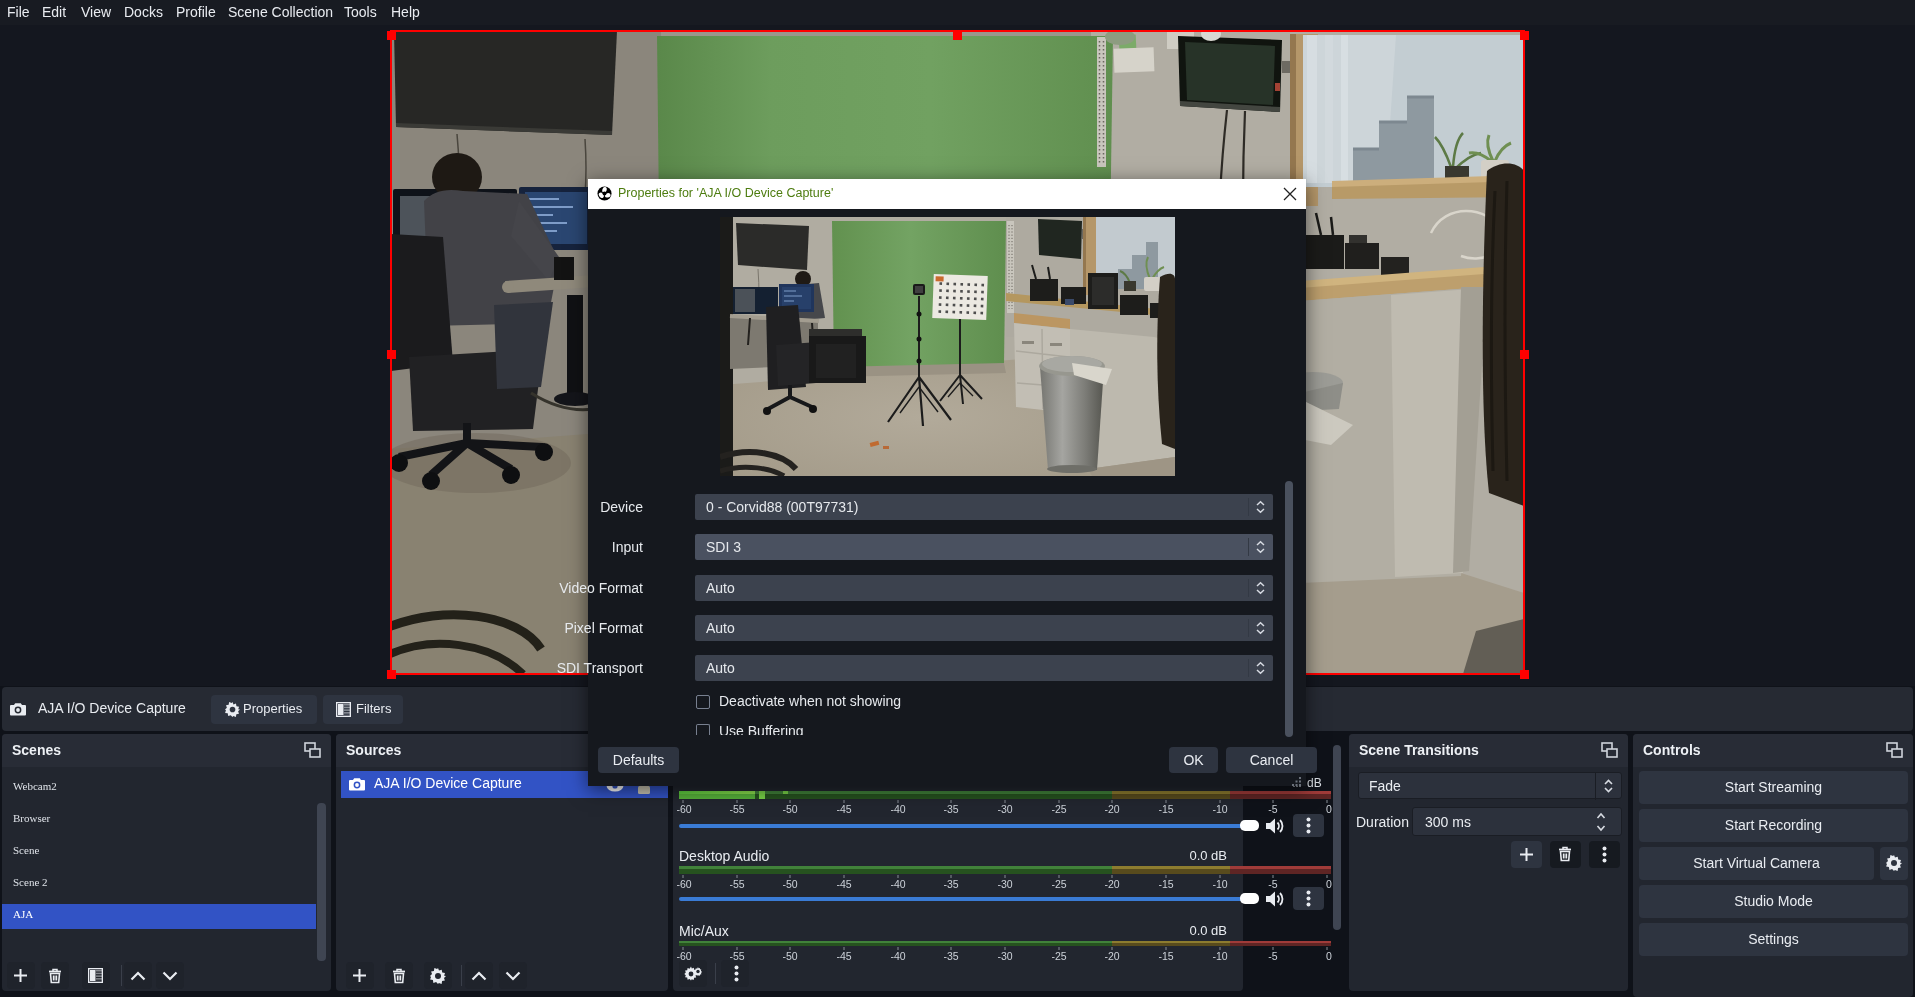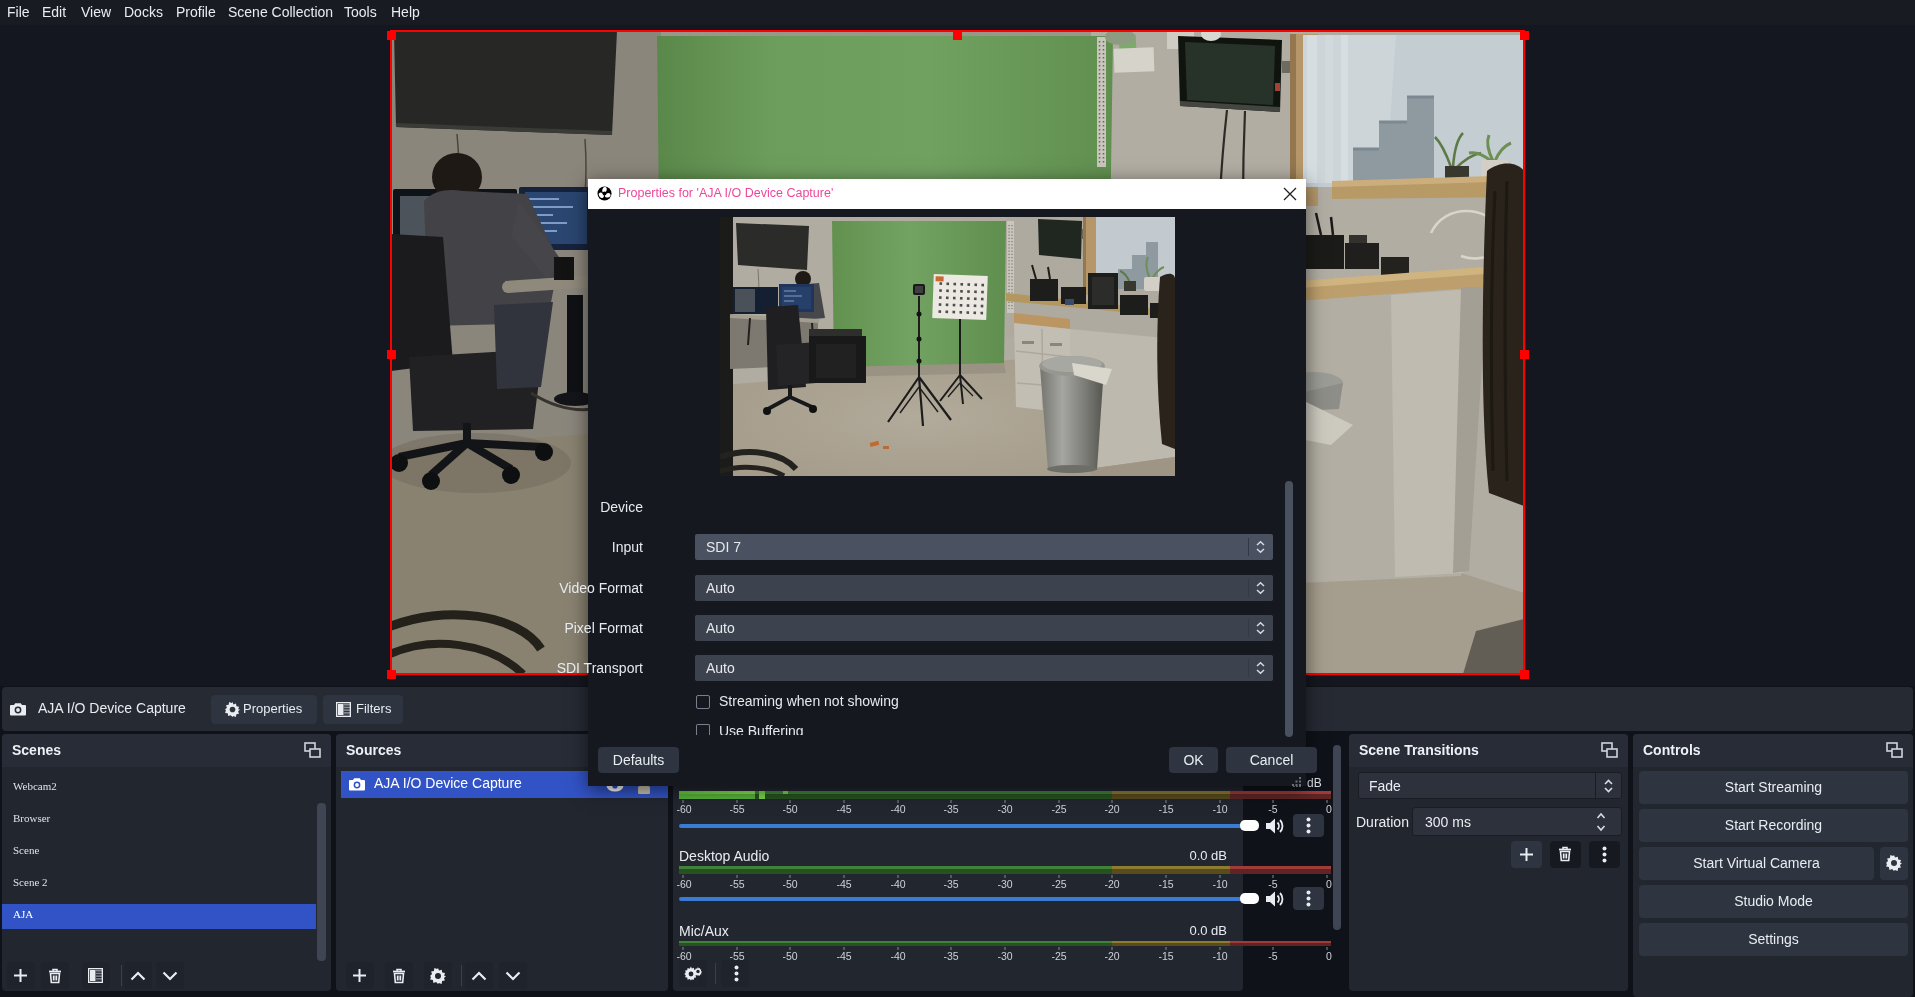--- a/index.html
+++ b/index.html
@@ -503,21 +503,21 @@
   <div class="abs" style="left:0;top:0;width:718px;height:30px;background:#ffffff">
     <svg class="abs" style="left:9px;top:7px" width="15" height="15" viewBox="0 0 32 32">
       <circle cx="16" cy="16" r="15" fill="#000"></circle>
       <g fill="#fff">
         <ellipse cx="16" cy="8.2" rx="4.6" ry="6.2" transform="rotate(18 16 8.2)"></ellipse>
         <ellipse cx="9.2" cy="19.8" rx="4.6" ry="6.2" transform="rotate(138 9.2 19.8)"></ellipse>
         <ellipse cx="22.8" cy="19.8" rx="4.6" ry="6.2" transform="rotate(258 22.8 19.8)"></ellipse>
       </g>
       <circle cx="16" cy="16" r="4.2" fill="#000"></circle>
     </svg>
-    <span class="abs" style="left:30px;top:7px;font-size:12.5px;color:#ec4899">Properties for 'AJA I/O Device Capture'</span>
+    <span class="abs" style="left:30px;top:7px;font-size:12.5px;color:#4d7c0f">Properties for 'AJA I/O Device Capture'</span>
     <svg class="abs" style="left:695px;top:8px" width="14" height="14" viewBox="0 0 14 14">
         <path d="M1 1 L13 13 M13 1 L1 13" stroke="#222" stroke-width="1.3"></path>
       </svg>
   </div>
   <svg class="abs" style="left:132px;top:38px" width="455" height="259" viewBox="0 0 455 259" id="wideshot">
       <defs>
 <linearGradient id="gsc2" x1="0" y1="0" x2="1" y2="0">
  <stop offset="0" stop-color="#62914f"></stop>
           <stop offset="0.45" stop-color="#73a363"></stop>
           <stop offset="1" stop-color="#5f8e4e"></stop>
@@ -655,25 +655,32 @@
 <ellipse cx="352" cy="252" rx="25" ry="4" fill="#6e6e68"></ellipse>
 </g>
 <path d="M440,60 C450,54 455,57 455,62 L455,232 L442,227 C436,170 436,110 440,60 Z" fill="#29231b"></path>
 <path d="M0,240 C30,230 62,236 76,252" stroke="#24221f" stroke-width="6" fill="none"></path>
 <path d="M0,254 C26,246 52,252 64,259" stroke="#24221f" stroke-width="5" fill="none"></path>
 <rect x="150" y="225" width="9" height="4" fill="#c06a30" transform="rotate(-15 154 227)"></rect>
 <rect x="163" y="229" width="6" height="3" fill="#b86a38"></rect>
 </svg>
   <div class="drow" style="top:315px">
       <span class="lbl">Device</span>
+      <div class="combo">
+        <span>0 - Corvid88 (00T97731)</span>
+        <svg class="cv" width="11" height="14" viewBox="0 0 11 14">
+          <path d="M2 5 L5.5 1.8 L9 5" fill="none" stroke="#d7dbe2" stroke-width="1.5"></path>
+          <path d="M2 9 L5.5 12.2 L9 9" fill="none" stroke="#d7dbe2" stroke-width="1.5"></path>
+        </svg>
+      </div>
     </div>
   <div class="drow" style="top:355px">
       <span class="lbl">Input</span>
       <div class="combo" style="background:#4a5160">
-        <span>SDI 7</span>
+        <span>SDI 3</span>
         <svg class="cv" width="11" height="14" viewBox="0 0 11 14">
           <path d="M2 5 L5.5 1.8 L9 5" fill="none" stroke="#d7dbe2" stroke-width="1.5"></path>
           <path d="M2 9 L5.5 12.2 L9 9" fill="none" stroke="#d7dbe2" stroke-width="1.5"></path>
         </svg>
       </div>
     </div>
   <div class="drow" style="top:396px">
       <span class="lbl">Video Format</span>
       <div class="combo">
         <span>Auto</span>
@@ -697,21 +704,21 @@
       <span class="lbl">SDI Transport</span>
       <div class="combo">
         <span>Auto</span>
         <svg class="cv" width="11" height="14" viewBox="0 0 11 14">
           <path d="M2 5 L5.5 1.8 L9 5" fill="none" stroke="#d7dbe2" stroke-width="1.5"></path>
           <path d="M2 9 L5.5 12.2 L9 9" fill="none" stroke="#d7dbe2" stroke-width="1.5"></path>
         </svg>
       </div>
     </div>
   <div class="abs" style="left:108px;top:516px;width:14px;height:14px;border:1px solid #788090;border-radius:2px"></div>
-  <span class="abs" style="left:131px;top:514px;font-size:14px;color:#e6e9ed">Streaming when not showing</span>
+  <span class="abs" style="left:131px;top:514px;font-size:14px;color:#e6e9ed">Deactivate when not showing</span>
   <div class="abs" style="left:108px;top:545px;width:14px;height:11px;border:1px solid #788090;border-bottom:none;border-radius:2px 2px 0 0"></div>
   <span class="abs" style="left:131px;top:544px;font-size:14px;color:#e6e9ed;height:12px;overflow:hidden;display:inline-block">Use Buffering</span>
   <div class="abs" style="left:697px;top:302px;width:8px;height:256px;background:#4a515e;border-radius:4px"></div>
   <div class="btn" style="left:10px;top:568px;width:81px;height:26px;line-height:26px;font-size:14px">Defaults</div>
   <div class="btn" style="left:581px;top:568px;width:49px;height:26px;line-height:26px;font-size:14px">OK</div>
   <div class="btn" style="left:638px;top:568px;width:91px;height:26px;line-height:26px;font-size:14px">Cancel</div>
   <svg class="abs" style="left:704px;top:597px" width="10" height="10" viewBox="0 0 10 10">
       <g fill="#6a707a">
         <rect x="7" y="1" width="2" height="2"></rect>
         <rect x="7" y="4.5" width="2" height="2"></rect>

